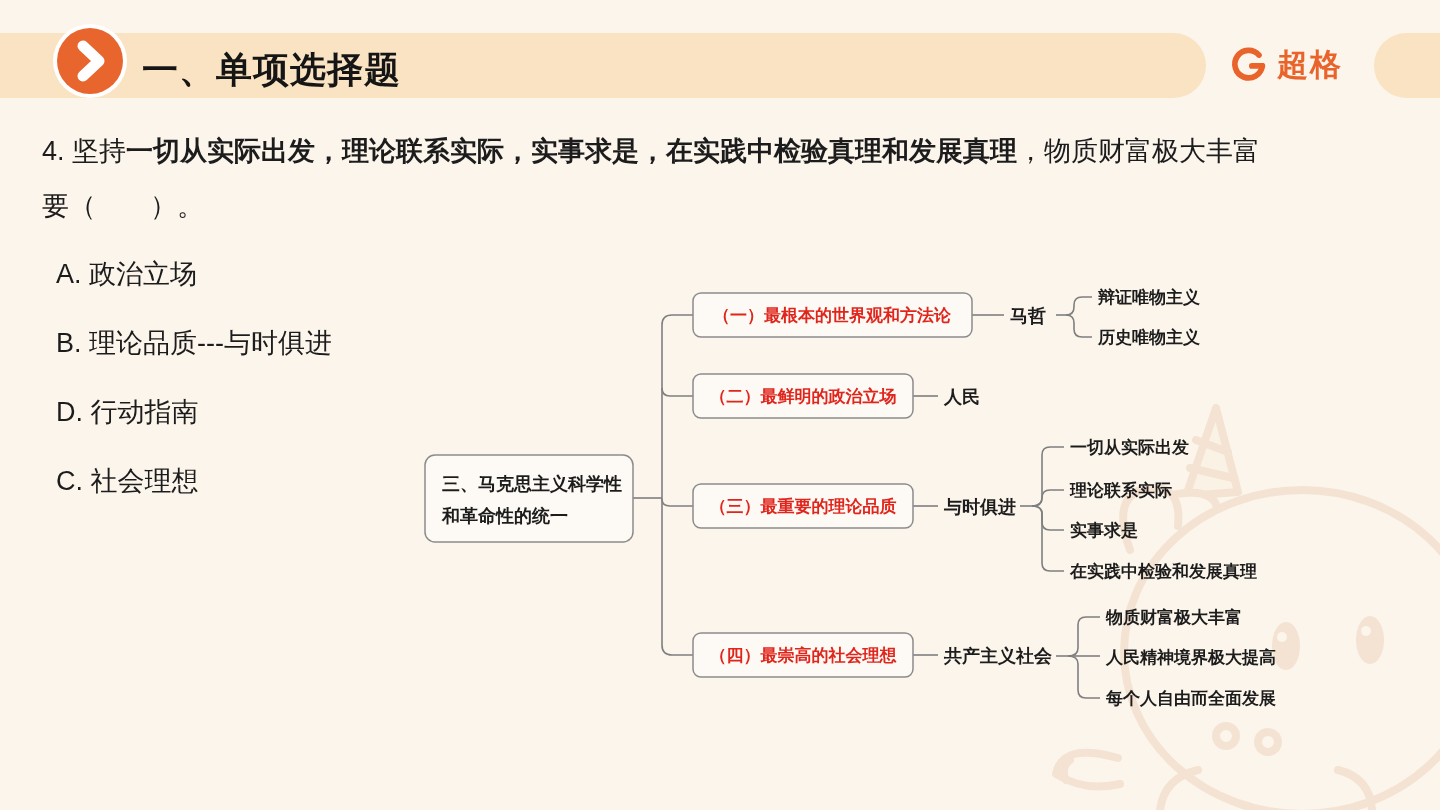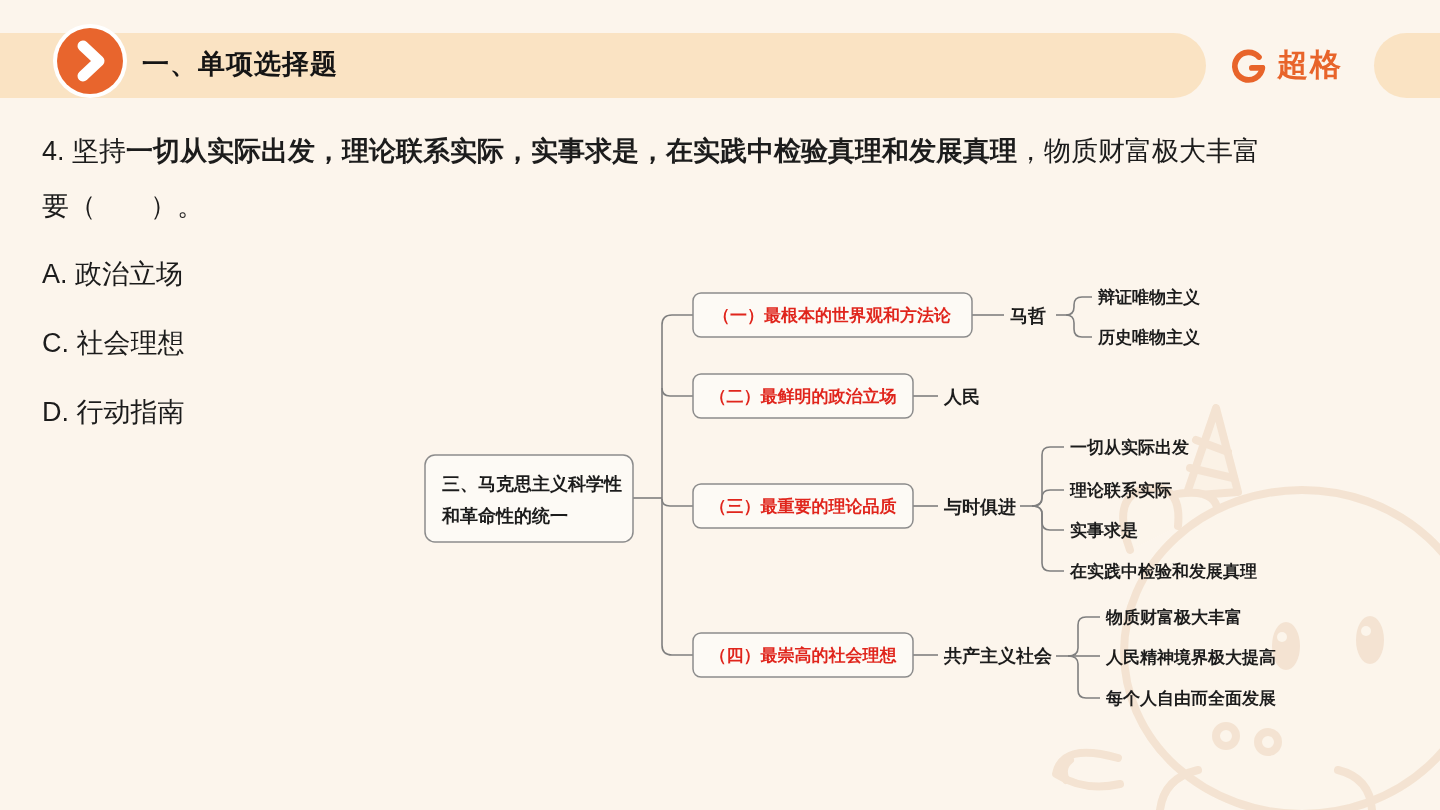--- a/index.html
+++ b/index.html
@@ -8,28 +8,28 @@
     background:#FCF5EC;
     font-family:"Liberation Sans","DejaVu Sans",sans-serif;
     color:#1C1C1C;
   }
   
   .band{position:absolute;left:0;top:33px;width:1206px;height:65px;
     background:#FAE3C3;border-radius:0 33px 33px 0;}
   .band-right{position:absolute;left:1374px;top:33px;width:66px;height:65px;
     background:#FAE3C3;border-radius:33px 0 0 33px;}
   .badge{position:absolute;left:52px;top:23px;width:76px;height:76px;}
-  .page-title{position:absolute;left:142px;top:46px;font-size:27px;font-weight:bold;
+  .page-title{position:absolute;left:142px;top:46px;font-size:36px;font-weight:bold;
     letter-spacing:1px;color:#151515;}
-  .logo{position:absolute;left:1230px;top:44px;display:flex;align-items:flex-end;gap:9px;}
+  .logo{position:absolute;left:1230px;top:44px;display:flex;align-items:center;gap:9px;}
   .logo-text{font-size:31px;font-weight:bold;color:#E8642A;letter-spacing:2px;}
   
   .question{position:absolute;left:42px;top:124px;width:1380px;font-size:27px;line-height:55px;}
   .q-bold{font-weight:bold;}
-  .options{position:absolute;left:42px;top:240px;}
+  .options{position:absolute;left:56px;top:240px;}
   .option{height:69px;line-height:69px;font-size:27px;}
   
   .mindmap{position:absolute;left:420px;top:275px;width:920px;height:460px;}
   .mindmap .link{fill:none;stroke:#7F7F7F;stroke-width:1.6px;}
   .mindmap .nodebox{fill:#FDFAF5;stroke:#8C8C8C;stroke-width:1.5px;}
   .mindmap text{font-family:"Liberation Sans","DejaVu Sans",sans-serif;font-weight:bold;}
   .t-root{font-size:18px;fill:#1C1C1C;}
   .t-box{font-size:17px;fill:#E0251C;}
   .t-mid{font-size:18px;fill:#1C1C1C;}
   .t-leaf{font-size:17px;fill:#1C1C1C;}
@@ -85,22 +85,23 @@
   </g>
 </svg>
 
 <div class="question">
   <div><span>4. 坚持</span><span class="q-bold">一切从实际出发，理论联系实际，实事求是，在实践中检验真理和发展真理</span><span>，物质财富极大丰富</span></div>
   <div>要（　　）。</div>
 </div>
 
 <div class="options">
   <div class="option">A. 政治立场</div>
+  <div class="option">B. 理论品质---与时俱进</div>
+  <div class="option">D. 行动指南</div>
   <div class="option">C. 社会理想</div>
-  <div class="option">D. 行动指南</div>
 </div>
 
 <svg class="mindmap" viewBox="0 0 920 460">
 
   <g>
     <path class="link" d="M213,223 H242"></path>
     <path class="link" d="M242,223 V50 Q242,40 252,40 H273"></path>
     <path class="link" d="M242,223 V370 Q242,380 252,380 H273"></path>
     <path class="link" d="M242,113 Q242,121 250,121 H273"></path>
     <path class="link" d="M242,224 Q242,231 250,231 H273"></path>

